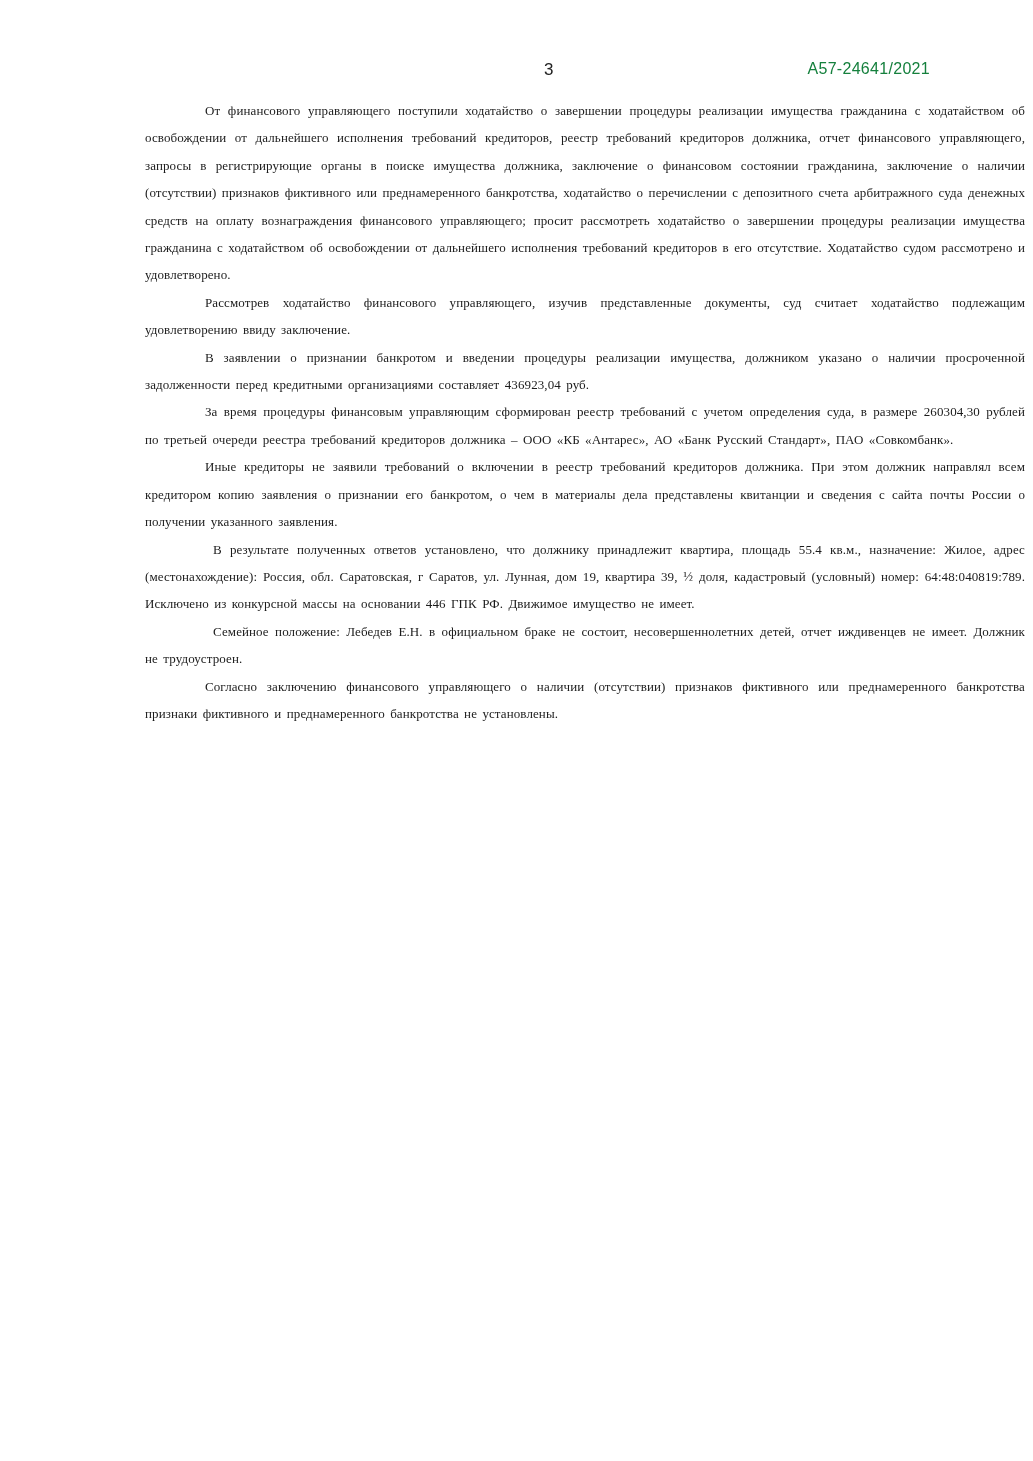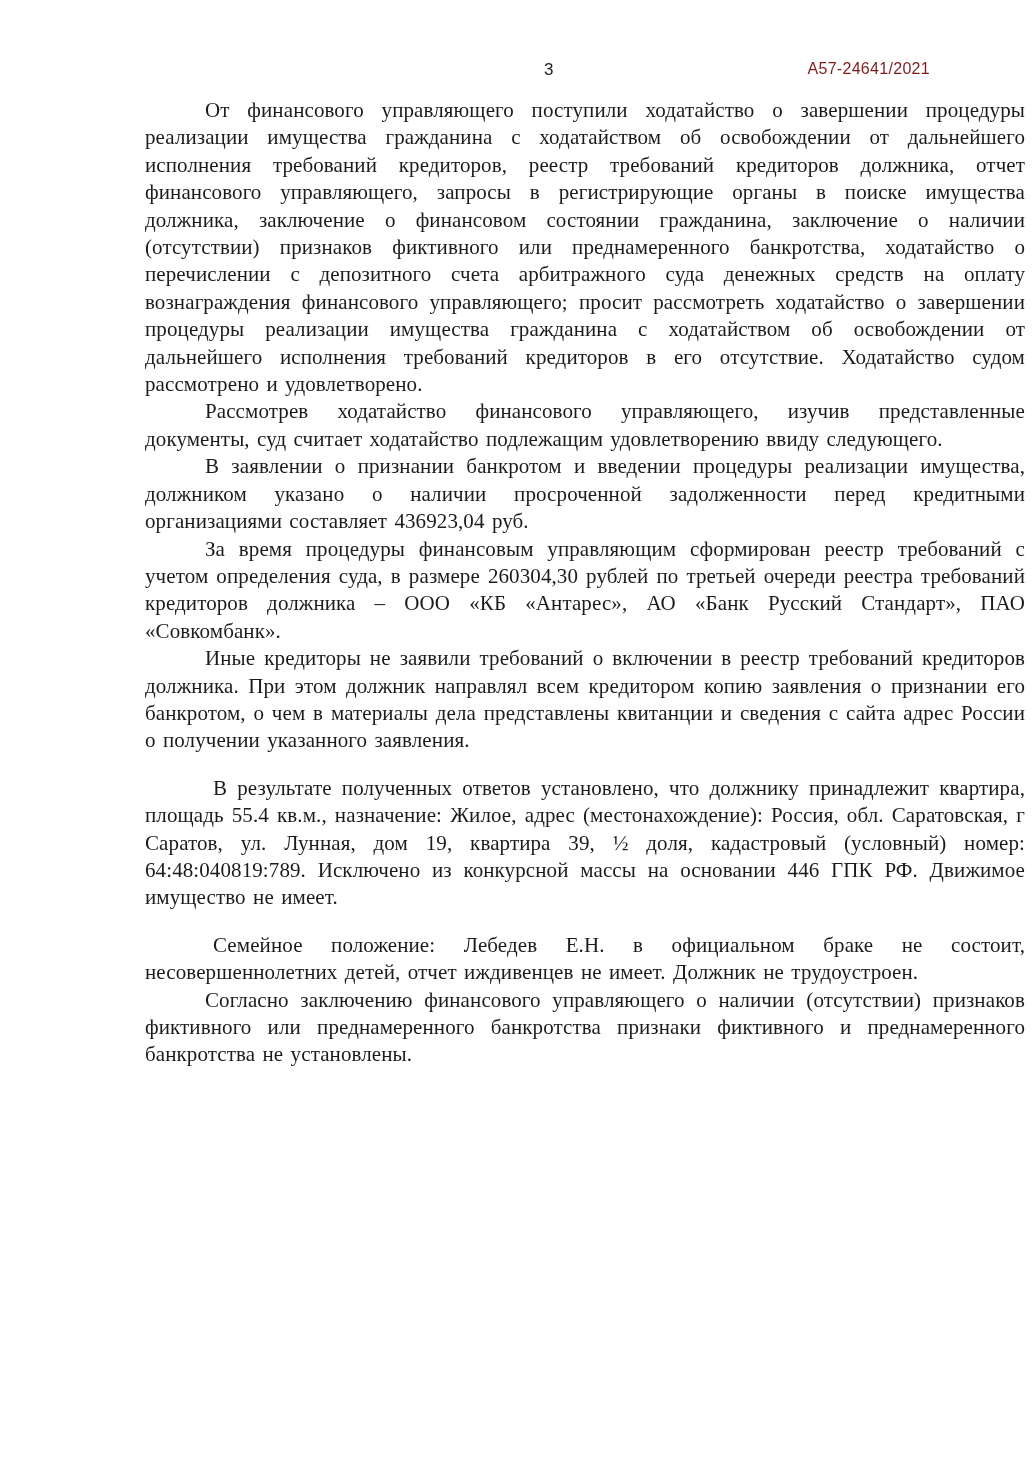--- a/index.html
+++ b/index.html
@@ -25,57 +25,56 @@
     font-size: 17px;
     color: #222222;
   }
   .case-number {
     position: absolute;
     top: 60px;
     right: 103px;
     font-family: "Liberation Sans", "DejaVu Sans", sans-serif;
     font-size: 16px;
     letter-spacing: 0.3px;
-    color: #7f1d1d;
+    color: #15803d;
   }
   .doc-body {
     position: absolute;
     left: 145px;
     top: 97px;
     width: 880px;
-    font-size: 21px;
+    font-size: 13px;
     line-height: 27.4px;
     text-align: justify;
     word-spacing: 2px;
     letter-spacing: 0.1px;
     color: #1b1b1b;
   }
   .doc-body p {
     margin: 0;
     padding: 0;
     text-indent: 60px;
   }
   .doc-body p.indent-lg {
     text-indent: 68px;
-    margin-top: 20px;
   }
 </style>
 </head>
 <body>
 
 <div class="page">
 
   <div class="page-number">3</div>
 
   <div class="case-number">А57-24641/2021</div>
 
   <div class="doc-body">
     <p>От финансового управляющего поступили ходатайство о завершении процедуры реализации имущества гражданина с ходатайством об освобождении от дальнейшего исполнения требований кредиторов, реестр требований кредиторов должника, отчет финансового управляющего, запросы в регистрирующие органы в поиске имущества должника, заключение о финансовом состоянии гражданина, заключение о наличии (отсутствии) признаков фиктивного или преднамеренного банкротства, ходатайство о перечислении с депозитного счета арбитражного суда денежных средств на оплату вознаграждения финансового управляющего; просит рассмотреть ходатайство о завершении процедуры реализации имущества гражданина с ходатайством об освобождении от дальнейшего исполнения требований кредиторов в его отсутствие. Ходатайство судом рассмотрено и удовлетворено.</p>
-    <p>Рассмотрев ходатайство финансового управляющего, изучив представленные документы, суд считает ходатайство подлежащим удовлетворению ввиду следующего.</p>
+    <p>Рассмотрев ходатайство финансового управляющего, изучив представленные документы, суд считает ходатайство подлежащим удовлетворению ввиду заключение.</p>
     <p>В заявлении о признании банкротом и введении процедуры реализации имущества, должником указано о наличии просроченной задолженности перед кредитными организациями составляет 436923,04 руб.</p>
     <p>За время процедуры финансовым управляющим сформирован реестр требований с учетом определения суда, в размере 260304,30 рублей  по третьей очереди реестра требований кредиторов должника – ООО «КБ «Антарес», АО «Банк Русский Стандарт», ПАО «Совкомбанк».</p>
-    <p>Иные кредиторы не заявили требований о включении в реестр требований кредиторов должника. При этом должник направлял всем кредитором копию заявления о признании его банкротом, о чем в материалы дела представлены квитанции и сведения с сайта адрес России о получении указанного заявления.</p>
+    <p>Иные кредиторы не заявили требований о включении в реестр требований кредиторов должника. При этом должник направлял всем кредитором копию заявления о признании его банкротом, о чем в материалы дела представлены квитанции и сведения с сайта почты России о получении указанного заявления.</p>
     <p class="indent-lg">В результате полученных ответов установлено, что должнику принадлежит квартира, площадь 55.4 кв.м., назначение: Жилое, адрес (местонахождение): Россия, обл. Саратовская, г Саратов, ул. Лунная, дом 19, квартира 39, ½ доля, кадастровый (условный) номер: 64:48:040819:789. Исключено из конкурсной массы на основании 446 ГПК РФ. Движимое имущество не имеет.</p>
     <p class="indent-lg">Семейное положение: Лебедев Е.Н. в официальном браке не состоит, несовершеннолетних детей, отчет иждивенцев не имеет. Должник не трудоустроен.</p>
     <p>Согласно заключению финансового управляющего о наличии (отсутствии) признаков фиктивного или преднамеренного банкротства признаки фиктивного и преднамеренного банкротства не установлены.</p>
   </div>
 
 </div>
 
 </body></html>

